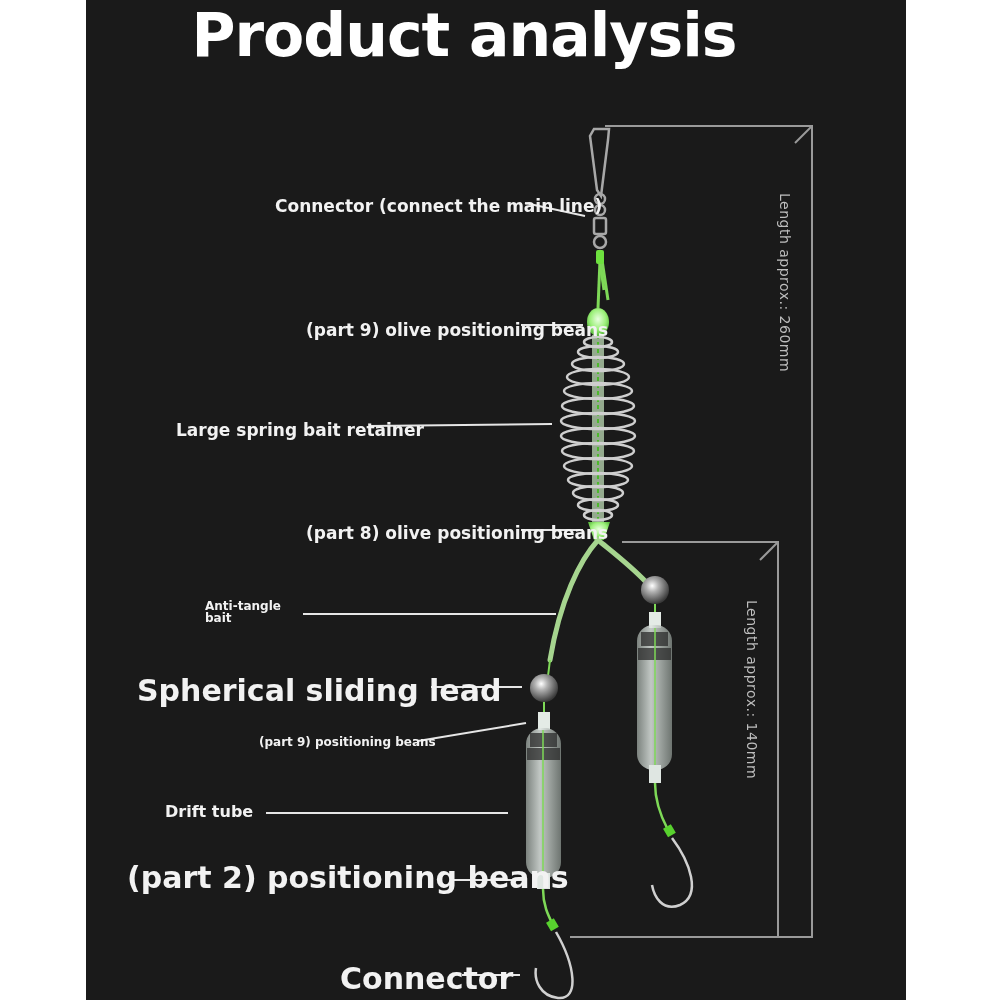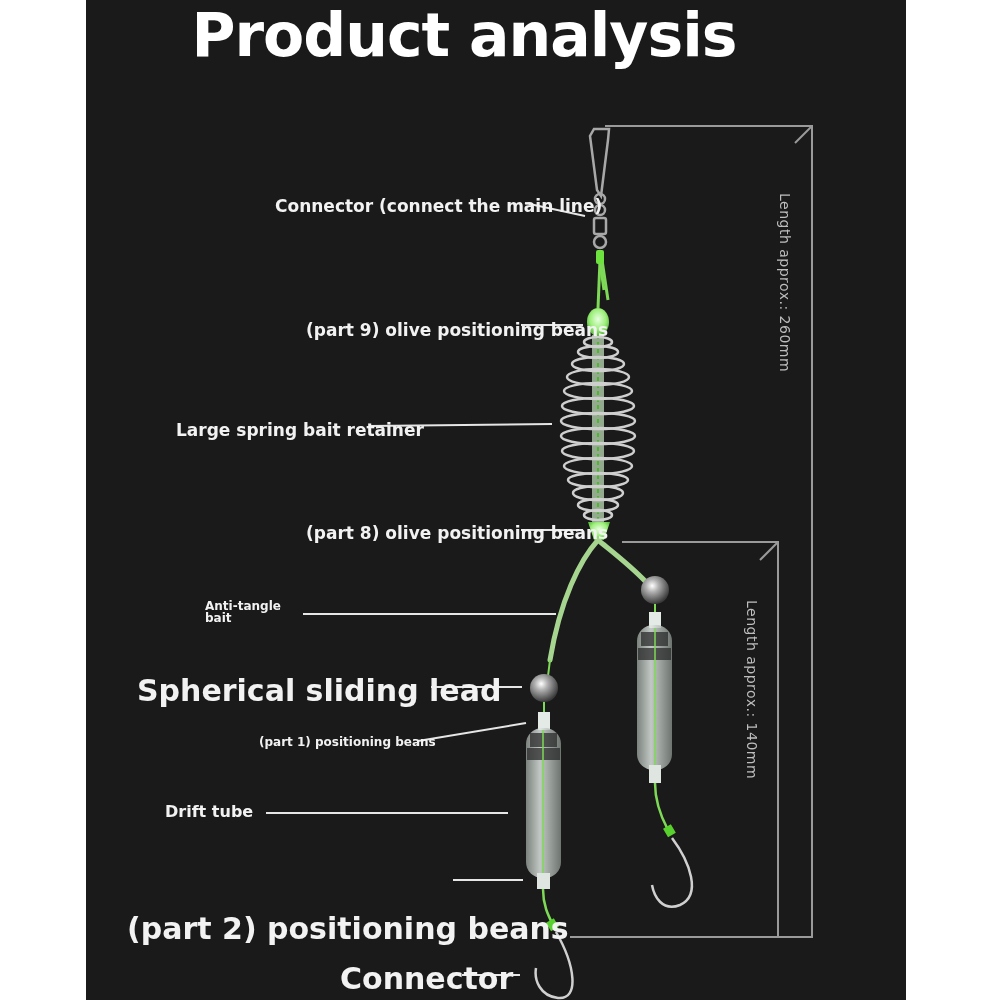--- a/index.html
+++ b/index.html
@@ -147,19 +147,19 @@
 
 <div class="lbl sm" style="left:275px; top:196px;">Connector (connect the main line)</div>
 <div class="lbl sm" style="left:306px; top:320px;">(part 9) olive positioning beans</div>
 <div class="lbl sm" style="left:176px; top:420px;">Large spring bait retainer</div>
 <div class="lbl sm" style="left:306px; top:523px;">(part 8) olive positioning beans</div>
 <div class="lbl xs" style="left:205px; top:600px;">
   <div>Anti-tangle</div>
   <div>bait</div>
 </div>
 <div class="lbl lg" style="left:137px; top:673px;">Spherical sliding lead</div>
-<div class="lbl xs" style="left:259px; top:736px;">(part 1) positioning beans</div>
+<div class="lbl xs" style="left:259px; top:736px;">(part 9) positioning beans</div>
 <div class="lbl md" style="left:165px; top:802px;">Drift tube</div>
-<div class="lbl lg" style="left:127px; top:911px;text-align:right;">(part 2) positioning beans</div>
+<div class="lbl lg" style="left:127px; top:860px;text-align:right;">(part 2) positioning beans</div>
 <div class="lbl lg" style="left:340px; top:961px;">Connector</div>
 
 <div class="vert" style="left:793px; top:193px;">Length approx.: 260mm</div>
 <div class="vert" style="left:760px; top:600px;">Length approx.: 140mm</div>
 
 </body></html>

